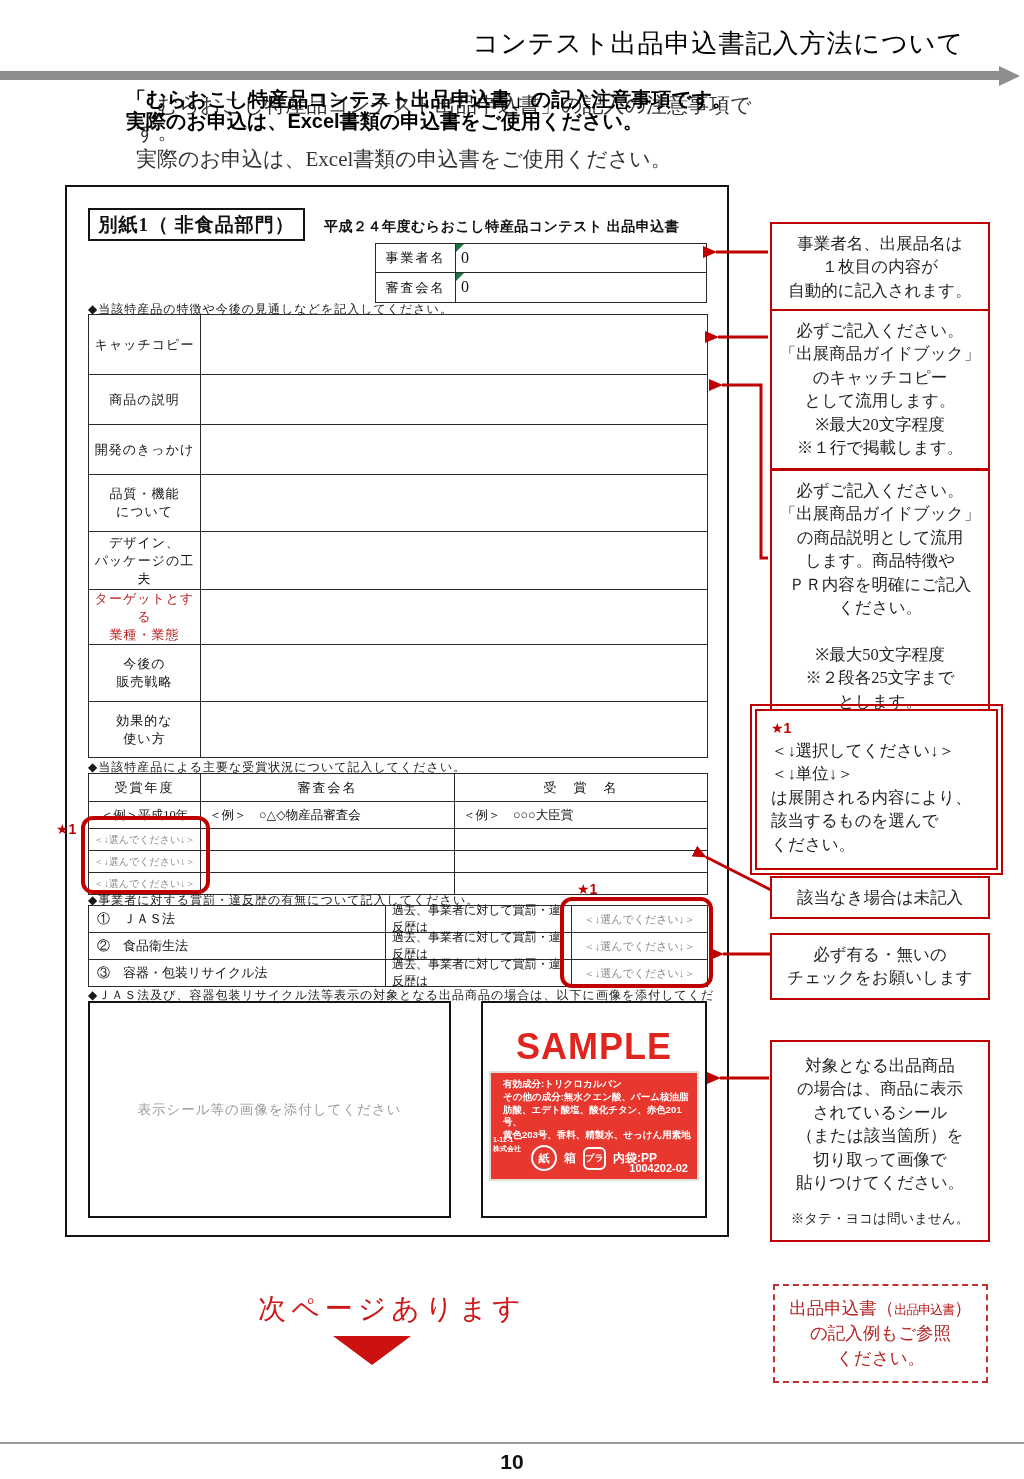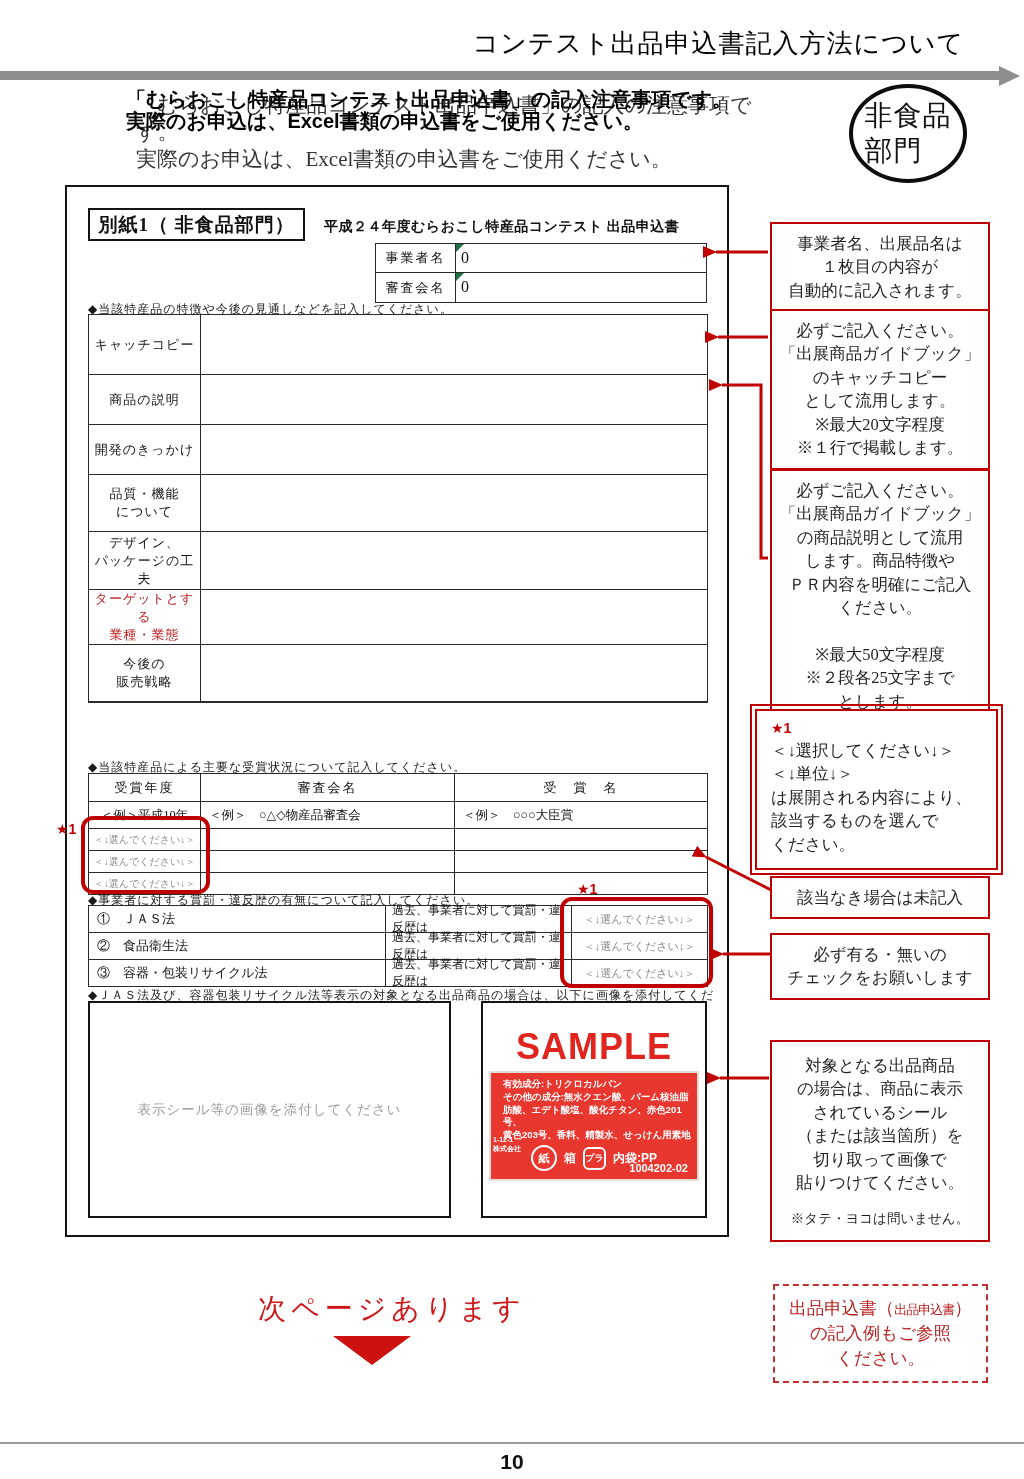--- a/index.html
+++ b/index.html
@@ -127,22 +127,20 @@
   <div class="abs top-bar"></div>
   <div class="abs top-bar-arrow"></div>
 
   <div class="abs intro">
     <div class="intro-ghost ml">「むらおこし特産品コンテスト出品申込書」の記入の注意事項です。
 実際のお申込は、Excel書類の申込書をご使用ください。</div>
     <div class="intro-bold ml">「むらおこし特産品コンテスト出品申込書」の記入注意事項です。
 実際のお申込は、Excel書類の申込書をご使用ください。</div>
   </div>
 
-  <div class="abs dept-oval ml">非食品
-部門</div>
 
   <div class="abs form">
     <div class="abs sheet-box">別紙1（ 非食品部門）</div>
     <div class="abs form-title">平成２４年度むらおこし特産品コンテスト 出品申込書</div>
 
     <div class="abs company-tbl tbl">
       <div class="cell lab br bb">事業者名</div>
       <div class="cell val bb"><span class="tri"></span><span>0</span></div>
       <div class="cell lab br">審査会名</div>
       <div class="cell val"><span class="tri"></span><span>0</span></div>
@@ -174,20 +172,25 @@
           <div class="fill"></div>
         </div>
       <div class="char-row bb" style="height:55px;">
           <div class="lab br ml lab-gray">ターゲットとする
 業種・業態</div>
           <div class="fill"></div>
         </div>
       <div class="char-row bb" style="height:57px;">
           <div class="lab br ml">今後の
 販売戦略</div>
+          <div class="fill"></div>
+        </div>
+      <div class="char-row" style="height:55px;">
+          <div class="lab br ml">効果的な
+使い方</div>
           <div class="fill"></div>
         </div>
     </div>
 
     <div class="abs note" style="left:21px; top:572px;">◆当該特産品による主要な受賞状況について記入してください。</div>
 
     <div class="abs awards-tbl tbl">
       <div class="a-row bb">
         <div class="a-c1 a-head br">受賞年度</div>
         <div class="a-c2 a-head br">審査会名</div>

